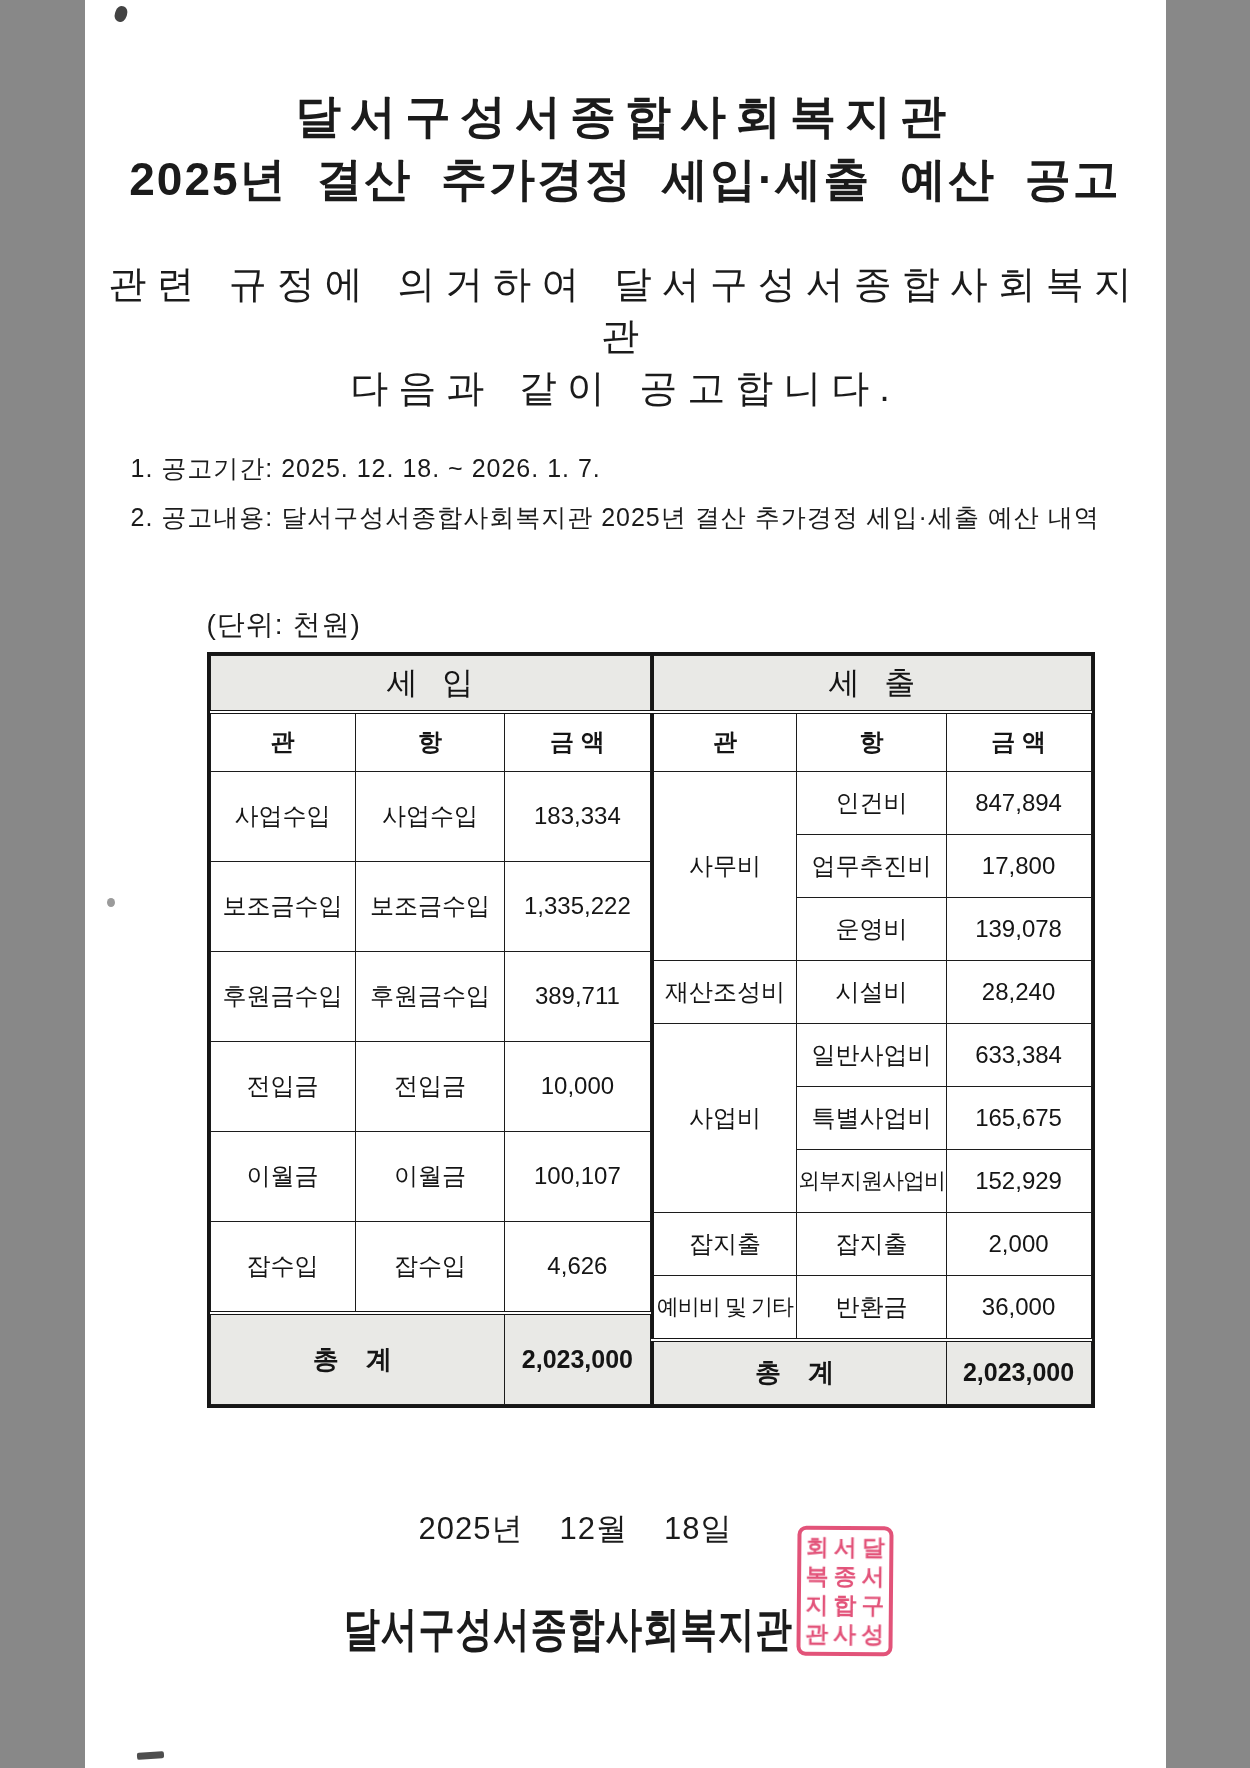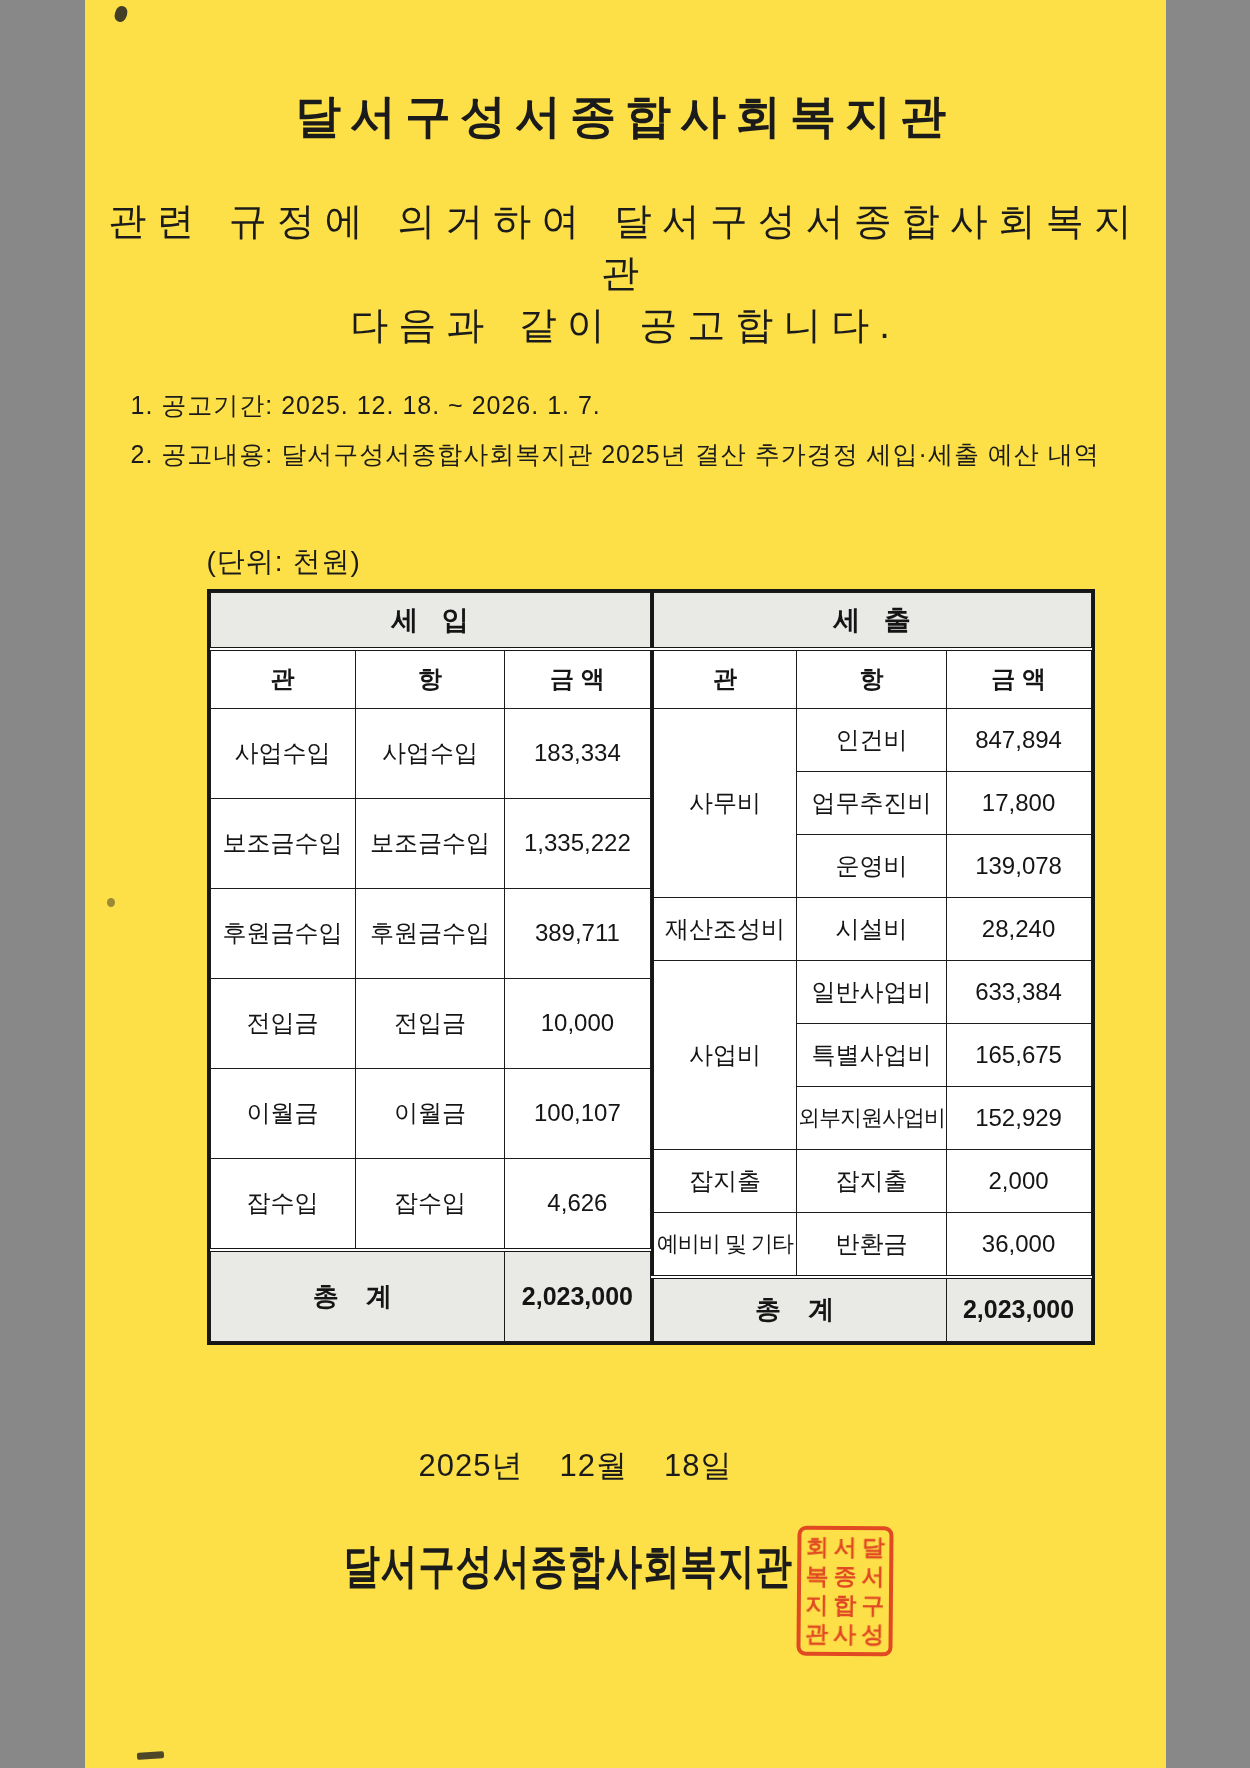--- a/index.html
+++ b/index.html
@@ -5,21 +5,21 @@
   html,body{margin:0;padding:0;}
   body{
     background:#888;
     font-family:"Liberation Sans","DejaVu Sans",sans-serif;
     -webkit-font-smoothing:antialiased;
   }
   .page{
     position:relative;
     width:1081px;height:1768px;
     margin:0 auto;
-    background:#fde047;
+    background:#ffffff;
     color:#1b1b1b;
     overflow:hidden;
   }
   
   .title-block{padding-top:90px;text-align:center;}
   .title-line1{
     font-size:46px;font-weight:700;letter-spacing:9px;line-height:1.15;
   }
   .title-line2{
     font-size:46px;font-weight:700;letter-spacing:2px;word-spacing:14px;
@@ -51,21 +51,21 @@
     width:50%;font-size:24px;color:#151515;
   }
   table.budget.expense{border-left:3px solid #161616;}
   table.budget th,table.budget td{
     border:1.5px solid #1c1c1c;
     text-align:center;vertical-align:middle;
     padding:0;overflow:hidden;white-space:nowrap;
   }
   tr.h1 th{
     height:54px;background:#e9e9e6;
-    font-size:27px;font-weight:700;letter-spacing:8px;
+    font-size:31px;font-weight:400;letter-spacing:8px;
     border-bottom:4px double #161616;
     padding-left:8px;
   }
   tr.h2 th{height:57px;font-size:24px;font-weight:600;}
   table.income tbody td{height:89px;}
   table.expense tbody td{height:59.3px;}
   td.amt{text-align:right;padding-right:16px;}
   td.tight{font-size:22px;letter-spacing:-1px;}
   tr.total td{
     height:68px;background:#e9e9e6;
@@ -117,20 +117,21 @@
 <body>
 
 <div class="page">
 
   <div class="artifact a1"></div>
   <div class="artifact a2"></div>
   <div class="artifact a3"></div>
 
   <div class="title-block">
     <div class="title-line1">달서구성서종합사회복지관</div>
+    <div class="title-line2">2025년 결산 추가경정 세입·세출 예산 공고</div>
   </div>
 
   <div class="intro">
     <div>관련 규정에 의거하여 달서구성서종합사회복지관</div>
     <div>다음과 같이 공고합니다.</div>
   </div>
 
   <div class="notices">
     <div>1. 공고기간: 2025. 12. 18.  ~  2026. 1. 7.</div>
     <div>2. 공고내용: 달서구성서종합사회복지관 2025년 결산 추가경정 세입·세출 예산 내역</div>

